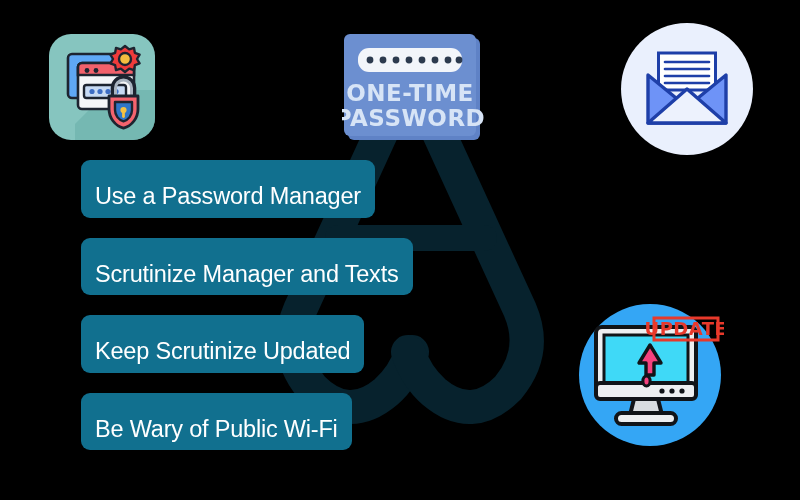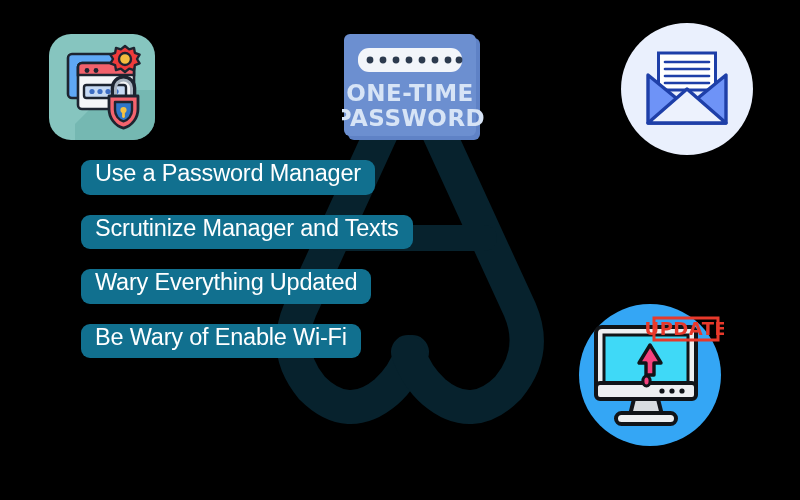--- a/index.html
+++ b/index.html
@@ -33,21 +33,21 @@
     display: flex;
     flex-direction: column;
     gap: 20px;
     align-items: flex-start;
     z-index: 5;
   }
   .pill {
     background: #11708F;
     color: #FFFFFF;
     border-radius: 9px;
-    padding: 2px 14px 9px 14px;
+    padding: 25px 14px 9px 14px;
     font-size: 23.5px;
     line-height: 1.0;
     letter-spacing: -0.2px;
     white-space: nowrap;
     font-weight: 400;
     font-family: "Liberation Sans", sans-serif;
     text-align: center;
   }
 
   
@@ -191,17 +191,17 @@
     </g>
     <g>
       <rect x="78" y="17" width="64" height="22" fill="none" stroke="#E8392B" stroke-width="3"></rect>
       <text x="110" y="34" fill="#E8392B" font-family="'DejaVu Sans', sans-serif" font-size="18" font-weight="bold" letter-spacing="0.5" text-anchor="middle">UPDATE</text>
     </g>
   </svg>
 
   <div id="pill-list">
     <div class="pill">Use a Password Manager</div>
     <div class="pill">Scrutinize Manager and Texts</div>
-    <div class="pill">Wary Everything Updated</div>
-    <div class="pill">Be Wary of Enable Wi-Fi</div>
+    <div class="pill">Keep Scrutinize Updated</div>
+    <div class="pill">Be Wary of Public Wi-Fi</div>
   </div>
 
 </div>
 
 </body></html>

